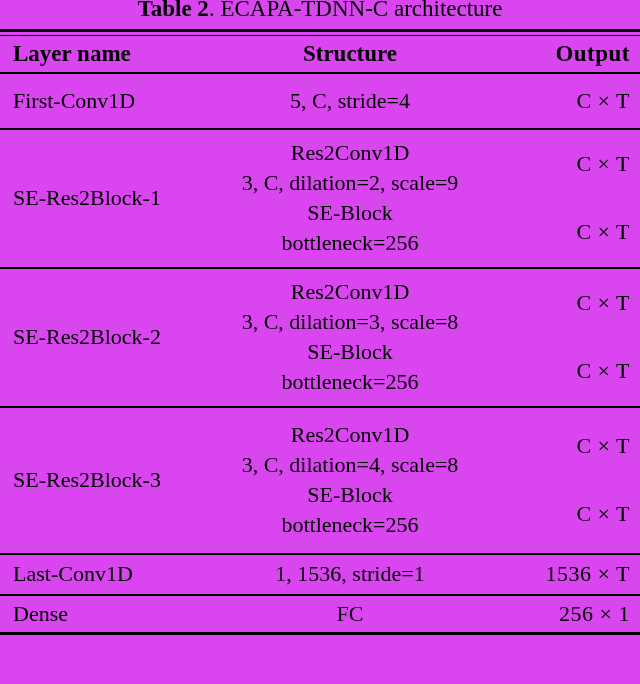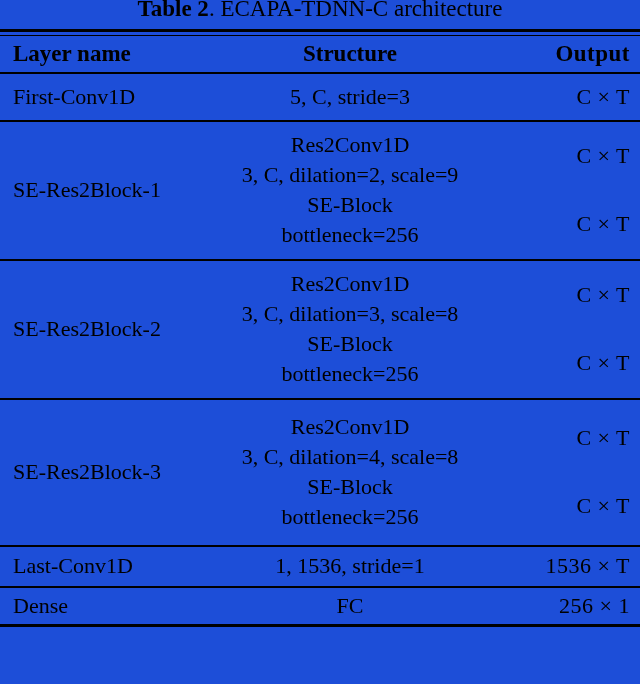--- a/index.html
+++ b/index.html
@@ -5,21 +5,21 @@
   * { margin: 0; padding: 0; box-sizing: border-box; }
   html, body {
     background: #ffffff;
     font-family: "Liberation Serif", "DejaVu Serif", serif;
     color: #000000;
   }
   .page {
     position: relative;
     width: 640px;
     height: 684px;
-    background: #1d4ed8;
+    background: #d946ef;
     overflow: hidden;
   }
   .caption {
     text-align: center;
     font-size: 23px;
     line-height: 26px;
     margin-top: -4px;
     white-space: nowrap;
   }
   .caption .bold { font-weight: bold; }
@@ -46,21 +46,21 @@
   th, td {
     vertical-align: middle;
     font-weight: normal;
     padding: 0;
   }
   th { font-weight: bold; font-size: 23px; }
   .cell-layer { text-align: left; padding-left: 13px; }
   .cell-structure { text-align: center; }
   .cell-output { text-align: right; padding-right: 10px; letter-spacing: 0.5px; }
   tr.row-header { height: 37px; }
-  tr.row-single { height: 48px; }
+  tr.row-single { height: 56px; }
   tr.row-single-a { height: 41px; }
   tr.row-single-b { height: 45px; }
   tr.row-single-c { height: 39px; }
   tr.row-block { height: 139px; }
   tr.row-block-tall { height: 147px; }
   .struct-line { line-height: 30px; }
   .out-stack {
     display: flex;
     flex-direction: column;
     justify-content: space-around;
@@ -87,21 +87,21 @@
       <tr class="row-header">
         <th class="cell-layer">Layer name</th>
         <th class="cell-structure">Structure</th>
         <th class="cell-output">Output</th>
       </tr>
     </thead>
     <tbody>
 
       <tr class="row-single">
         <td class="cell-layer">First-Conv1D</td>
-        <td class="cell-structure">5, C, stride=3</td>
+        <td class="cell-structure">5, C, stride=4</td>
         <td class="cell-output">C × T</td>
       </tr>
 
       <tr class="row-block">
         <td class="cell-layer">SE-Res2Block-1</td>
         <td class="cell-structure">
           <div class="struct-line">Res2Conv1D</div>
           <div class="struct-line">3, C, dilation=2, scale=9</div>
           <div class="struct-line">SE-Block</div>
           <div class="struct-line">bottleneck=256</div>

